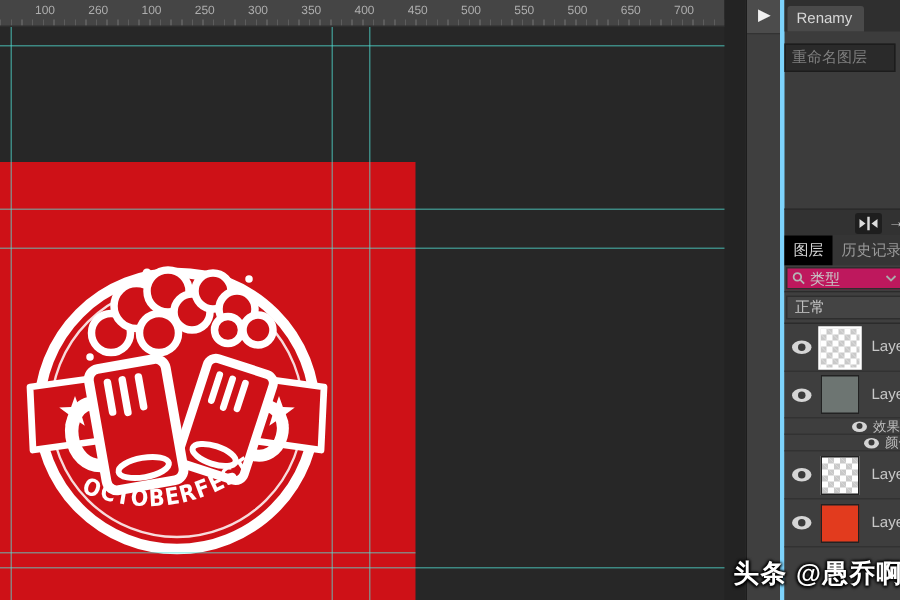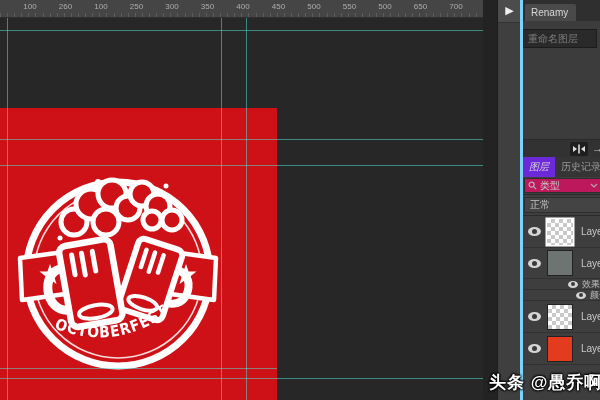--- a/index.html
+++ b/index.html
@@ -37,21 +37,21 @@
                 font-size:10px;padding:1px 4px;outline:none;}
   #renamy-input::placeholder{color:#7f7f7f;}
   #renamy-body{height:84px;}
   #mini-icon-row{height:17px;background:#323232;border-top:1px solid #2a2a2a;display:flex;
                  align-items:center;justify-content:flex-end;gap:4px;padding-right:2px;}
   #collapse-btn{width:18px;height:14px;background:#1e1e1e;border-radius:2px;display:flex;
                 align-items:center;justify-content:center;}
   #panel-arrow{color:#c5c5c5;font-size:11px;line-height:1;margin-right:-2px;}
   #panel-tabs{height:20px;display:flex;align-items:stretch;background:#353535;}
   .ptab{display:flex;align-items:center;padding:0 6px;color:#9a9a9a;white-space:nowrap;}
-  .ptab.active{background:#6d28d9;color:#d5d5d5;font-style:italic;}
+  .ptab.active{background:#000000;color:#d5d5d5;}
   .ctl-row{border-bottom:1px solid #2b2b2b;display:flex;align-items:center;background:#3f3f3f;}
   #filter-row{height:17px;}
   #filter-box{display:flex;align-items:center;gap:3px;background:#be185d;border:1px solid #2e2e2e;
               height:13px;margin:0 1px;flex:1;padding:0 3px;}
   #filter-spacer{flex:1;}
   #blend-row{height:20px;}
   #blend-box{display:flex;align-items:center;background:#444;border:1px solid #2e2e2e;height:14px;
              margin:0 1px;flex:1;padding:0 5px;}
   #lock-row{height:22px;gap:5px;padding-left:3px;}
   .lock-checker{width:9px;height:9px;border:1px solid #8a8a8a;background-color:#c9c9c9;

